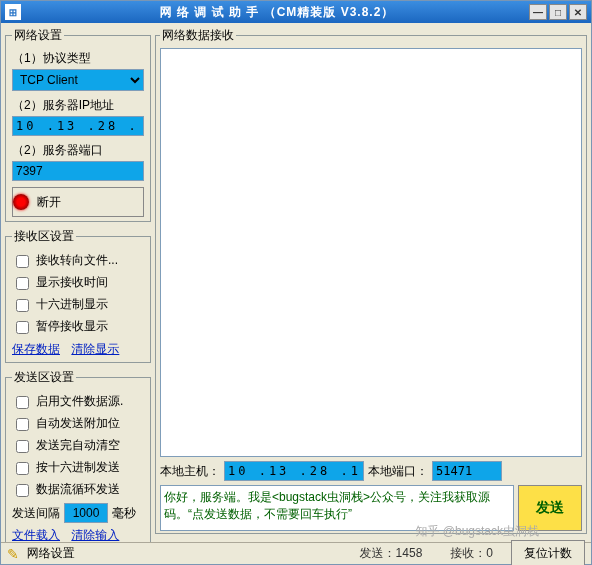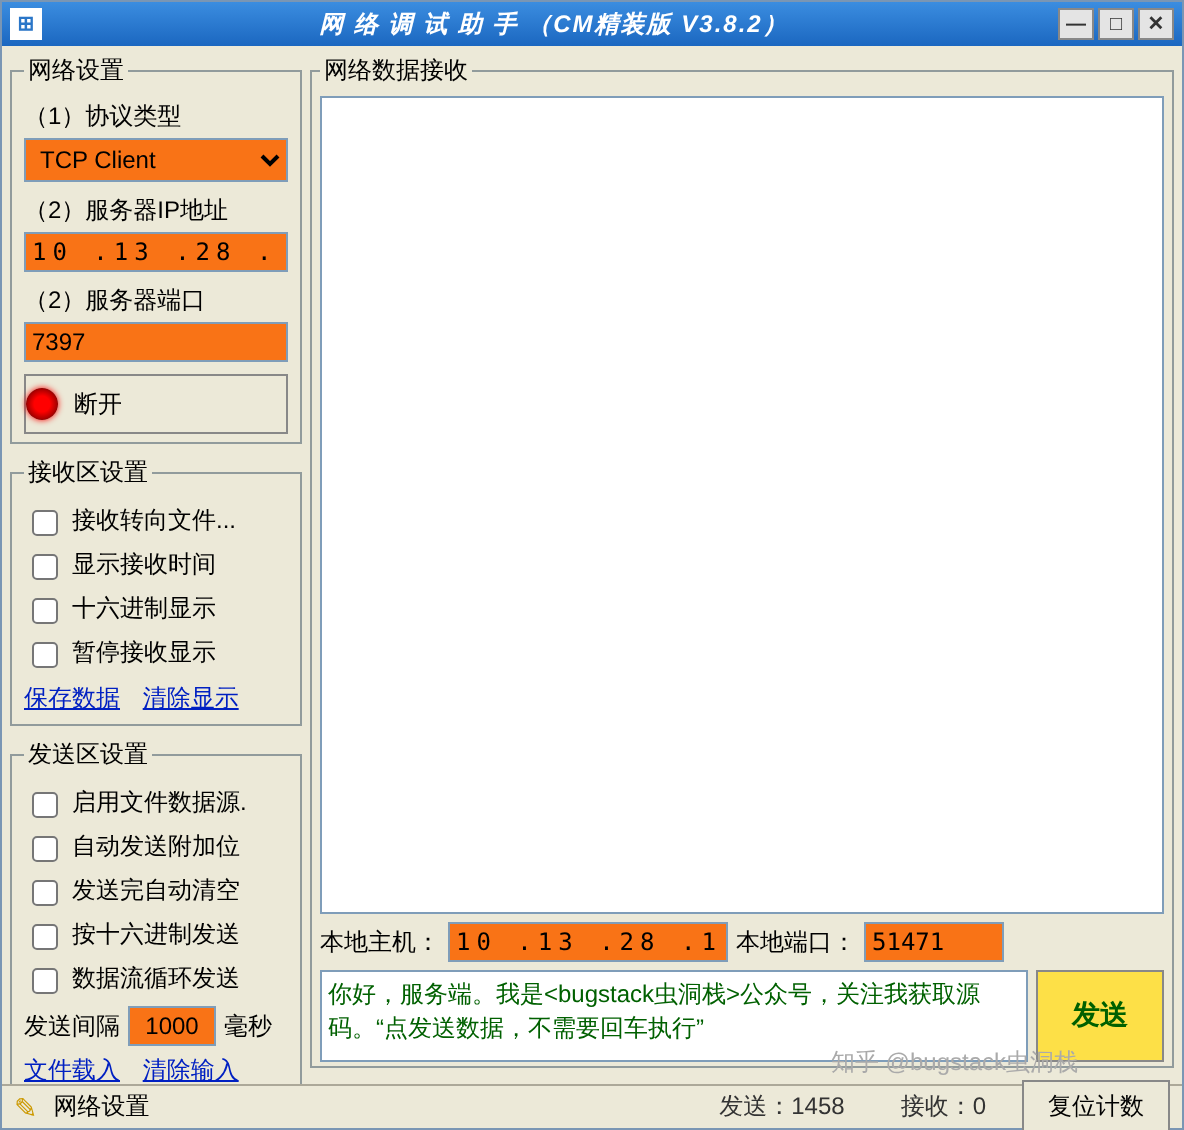--- a/index.html
+++ b/index.html
@@ -1,27 +1,27 @@
 <!DOCTYPE html>
 <html><head>
 <meta charset="utf-8">
 <style>
 * { box-sizing: border-box; font-family: "SimSun", "宋体", sans-serif; font-size: 12px; }
 body { margin: 0; background: #fff; }
 .window { width: 592px; height: 565px; border: 1px solid #7a96b4; display: flex; flex-direction: column; }
 .titlebar { height: 22px; background: linear-gradient(#3b8de0,#1b67c0); display: flex; align-items: center; color: #fff; font-weight: bold; padding: 0 4px; }
 .titlebar .icon { width: 16px; height: 16px; margin-right: 6px; display: inline-flex; align-items: center; justify-content: center; font-size: 10px; background: #fff; color: #2a76c8; }
-.titlebar .title { flex: 1; text-align: center; letter-spacing: 1px; font-style: italic; }
+.titlebar .title { flex: 1; text-align: center; letter-spacing: 1px; }
 .win-btn { width: 18px; height: 16px; margin-left: 2px; background: #e4e4e4; border: 1px solid #888; color: #333; display: inline-flex; align-items: center; justify-content: center; font-size: 10px; cursor: pointer; }
 .body { flex: 1; display: flex; background: #ece9d8; padding: 4px; gap: 4px; overflow: hidden; }
 .left { width: 146px; display: flex; flex-direction: column; gap: 2px; }
 fieldset { border: 1px solid #919b9c; margin: 0 0 4px 0; padding: 4px 6px; }
 legend { color: #000; padding: 0 2px; }
 .lbl { color: #000; margin: 2px 0; }
-select, input[type=text] { border: 1px solid #7f9db9; background: #f97316; font-size: 12px; height: 20px; padding: 1px 3px; width: 100%; }
+select, input[type=text] { border: 1px solid #7f9db9; background: #0ea5e9; font-size: 12px; height: 20px; padding: 1px 3px; width: 100%; }
 select { height: 22px; }
 .ip-inp { font-family: monospace; letter-spacing: 3px; }
 .btn { height: 30px; width: 100%; background: #ece9d8; border: 1px solid #888; display: flex; align-items: center; justify-content: flex-start; gap: 8px; cursor: pointer; margin-top: 6px; }
 .rec-dot { width: 16px; height: 16px; border-radius: 50%; background: radial-gradient(circle,#f00 35%,#a00 65%,#000 100%); box-shadow: 0 0 3px #f00; }
 .chk { display: flex; align-items: flex-start; gap: 4px; margin: 3px 0; }
 .chk input { width: 13px; height: 13px; }
 .links { margin-top: 4px; }
 .links a { color: #0020c2; text-decoration: underline; cursor: pointer; margin-right: 8px; }
 .interval { display: flex; align-items: center; gap: 4px; margin-top: 2px; }
 .interval input { width: 44px; text-align: center; }

